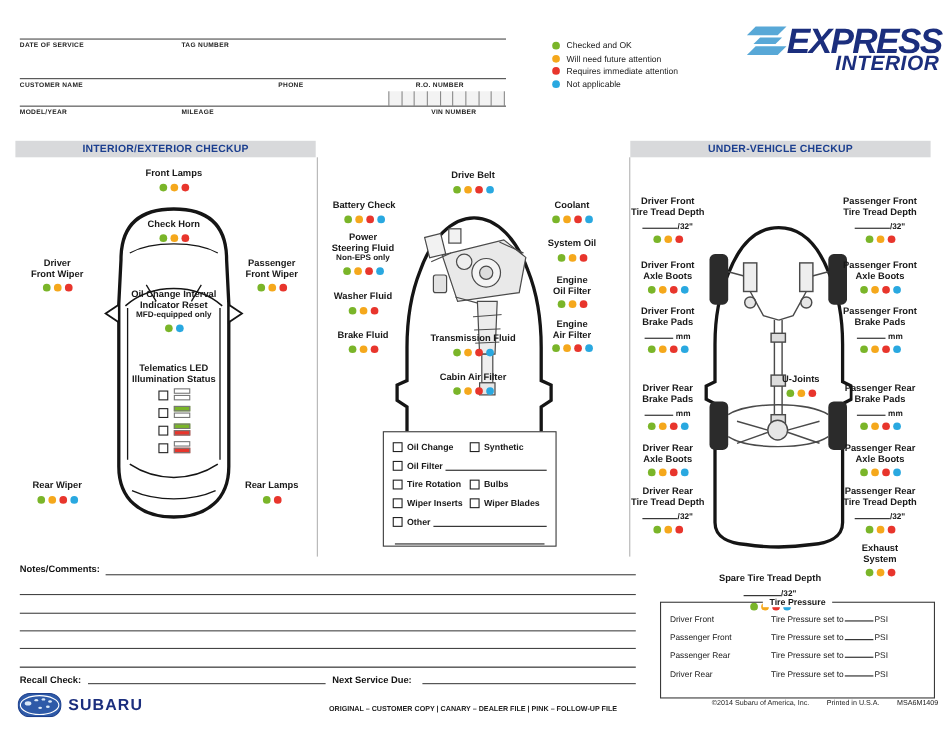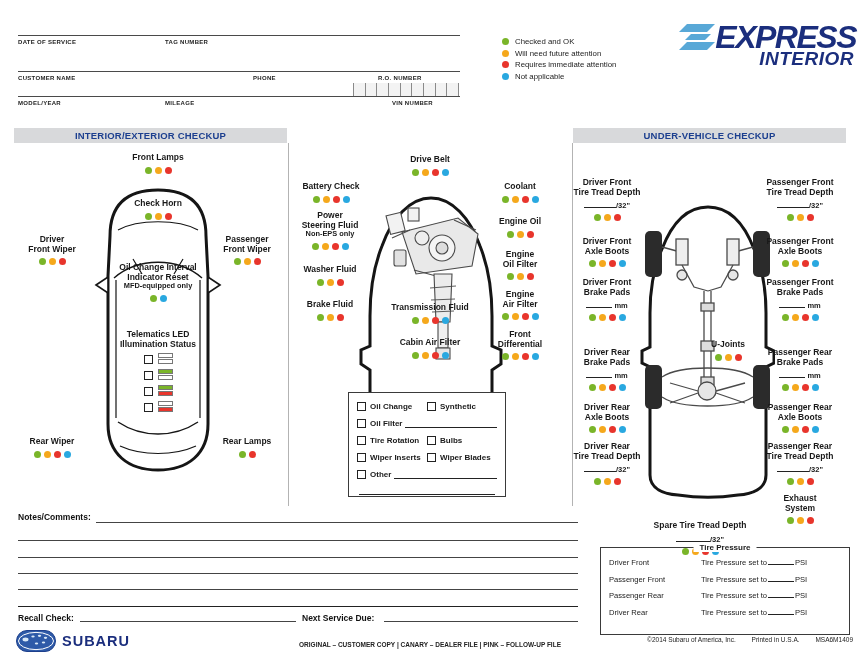--- a/index.html
+++ b/index.html
@@ -246,36 +246,31 @@
   </div>
   <div class="cp" style="left:285px;top:300px;width:90px;">
     <div class="cp-label">Brake Fluid</div>
     <div class="dots"><span class="dot" style="background: rgb(122, 181, 41);"></span><span class="dot" style="background: rgb(245, 168, 28);"></span><span class="dot" style="background: rgb(232, 53, 44);"></span></div>
   </div>
   <div class="cp" style="left:475px;top:182px;width:90px;">
     <div class="cp-label">Coolant</div>
     <div class="dots"><span class="dot" style="background: rgb(122, 181, 41);"></span><span class="dot" style="background: rgb(245, 168, 28);"></span><span class="dot" style="background: rgb(232, 53, 44);"></span><span class="dot" style="background: rgb(41, 168, 224);"></span></div>
   </div>
   <div class="cp" style="left:475px;top:217px;width:90px;">
-    <div class="cp-label">Engine Oil</div>
+    <div class="cp-label">System Oil</div>
     <div class="dots"><span class="dot" style="background: rgb(122, 181, 41);"></span><span class="dot" style="background: rgb(245, 168, 28);"></span><span class="dot" style="background: rgb(232, 53, 44);"></span></div>
   </div>
   <div class="cp" style="left:475px;top:250px;width:90px;">
     <div class="cp-label">Engine
 Oil Filter</div>
     <div class="dots"><span class="dot" style="background: rgb(122, 181, 41);"></span><span class="dot" style="background: rgb(245, 168, 28);"></span><span class="dot" style="background: rgb(232, 53, 44);"></span></div>
   </div>
   <div class="cp" style="left:475px;top:290px;width:90px;">
     <div class="cp-label">Engine
 Air Filter</div>
-    <div class="dots"><span class="dot" style="background: rgb(122, 181, 41);"></span><span class="dot" style="background: rgb(245, 168, 28);"></span><span class="dot" style="background: rgb(232, 53, 44);"></span><span class="dot" style="background: rgb(41, 168, 224);"></span></div>
-  </div>
-  <div class="cp" style="left:475px;top:330px;width:90px;">
-    <div class="cp-label">Front
-Differential</div>
     <div class="dots"><span class="dot" style="background: rgb(122, 181, 41);"></span><span class="dot" style="background: rgb(245, 168, 28);"></span><span class="dot" style="background: rgb(232, 53, 44);"></span><span class="dot" style="background: rgb(41, 168, 224);"></span></div>
   </div>
   <div class="cp" style="left:370px;top:303px;width:120px;">
     <div class="cp-label">Transmission Fluid</div>
     <div class="dots"><span class="dot" style="background: rgb(122, 181, 41);"></span><span class="dot" style="background: rgb(245, 168, 28);"></span><span class="dot" style="background: rgb(232, 53, 44);"></span><span class="dot" style="background: rgb(41, 168, 224);"></span></div>
   </div>
   <div class="cp" style="left:370px;top:338px;width:120px;">
     <div class="cp-label">Cabin Air Filter</div>
     <div class="dots"><span class="dot" style="background: rgb(122, 181, 41);"></span><span class="dot" style="background: rgb(245, 168, 28);"></span><span class="dot" style="background: rgb(232, 53, 44);"></span><span class="dot" style="background: rgb(41, 168, 224);"></span></div>
   </div>

